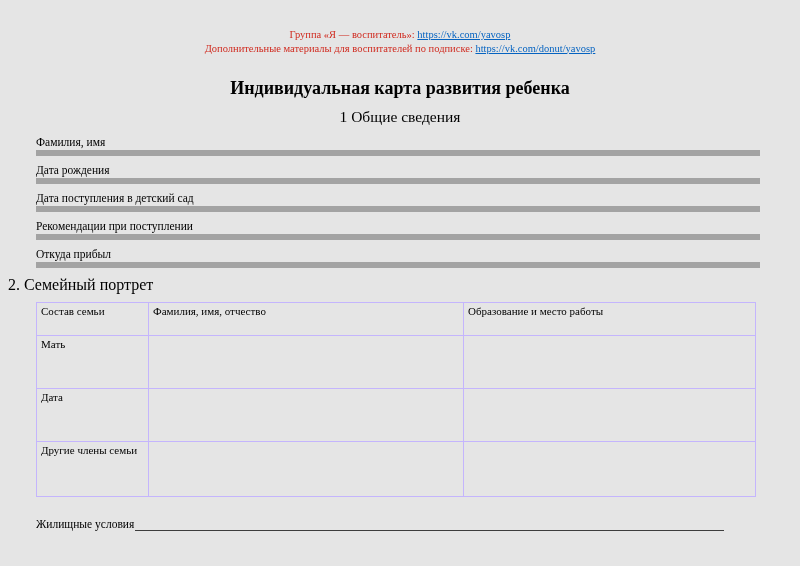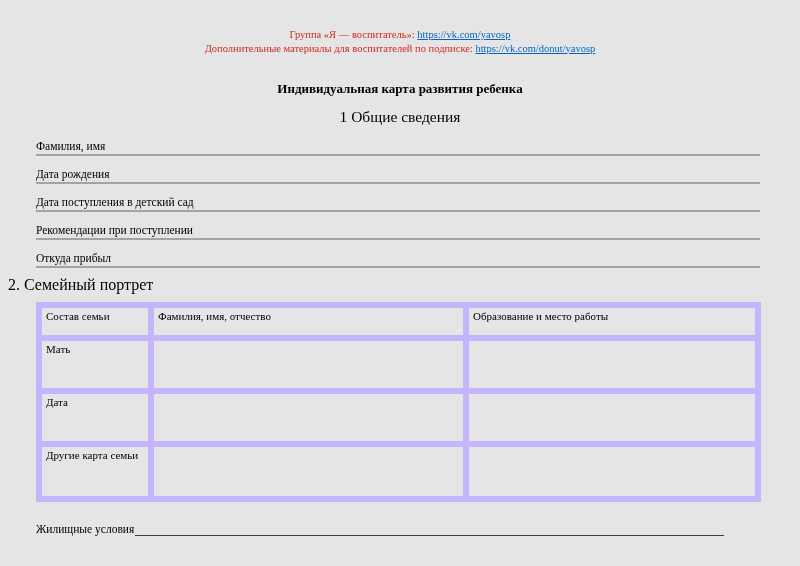--- a/index.html
+++ b/index.html
@@ -26,37 +26,37 @@
   }
   .doc-header a {
     color: var(--link-blue);
     text-decoration: underline;
     cursor: pointer;
   }
   
   .title {
     margin: 24px 0 0 0;
     text-align: center;
-    font-size: 13px;
+    font-size: 18px;
     line-height: 19px;
     font-weight: bold;
   }
   .subheading {
     margin: 10px;
     text-align: center;
     font-size: 15.5px;
     line-height: 18px;
     font-weight: normal;
   }
   
   .fields { margin: 0 40px 0 36px; }
   .field {
     box-sizing: border-box;
     height: 28px;
-    border-bottom: 2px solid #a3a3a3;
+    border-bottom: 6px solid #a3a3a3;
     display: flex;
     align-items: flex-end;
     padding-bottom: 2px;
     font-size: 11.5px;
     line-height: 12px;
     text-align: right;
   }
   .field.first { height: 20px; }
   .field .blank-line { flex: 1; }
   
@@ -70,21 +70,21 @@
   table.family {
     border-collapse: collapse;
     table-layout: fixed;
     margin: 2px 0 0 36px;
     width: 719px;
   }
   table.family col.c1 { width: 112px; }
   table.family col.c2 { width: 315px; }
   table.family col.c3 { width: 292px; }
   table.family th, table.family td {
-    border: 6px solid #c4b5fd;
+    border: 1px solid #c4b5fd;
     vertical-align: top;
     text-align: left;
     font-size: 11px;
     line-height: 13px;
     font-weight: normal;
     padding: 2px 4px;
   }
   table.family tr.head-row { height: 33px; }
   table.family tr.data-row { height: 53px; padding-left: 20px; }
   table.family tr.data-row.last { height: 55px; }
@@ -165,21 +165,21 @@
         <td>Мать</td>
         <td></td>
         <td></td>
       </tr>
       <tr class="data-row">
         <td>Дата</td>
         <td></td>
         <td></td>
       </tr>
       <tr class="data-row last">
-        <td>Другие карта семьи</td>
+        <td>Другие члены семьи</td>
         <td></td>
         <td></td>
       </tr>
     </tbody>
   </table>
 
   <div class="housing">
     <span>Жилищные условия</span>
     <span class="hline"></span>
   </div>

